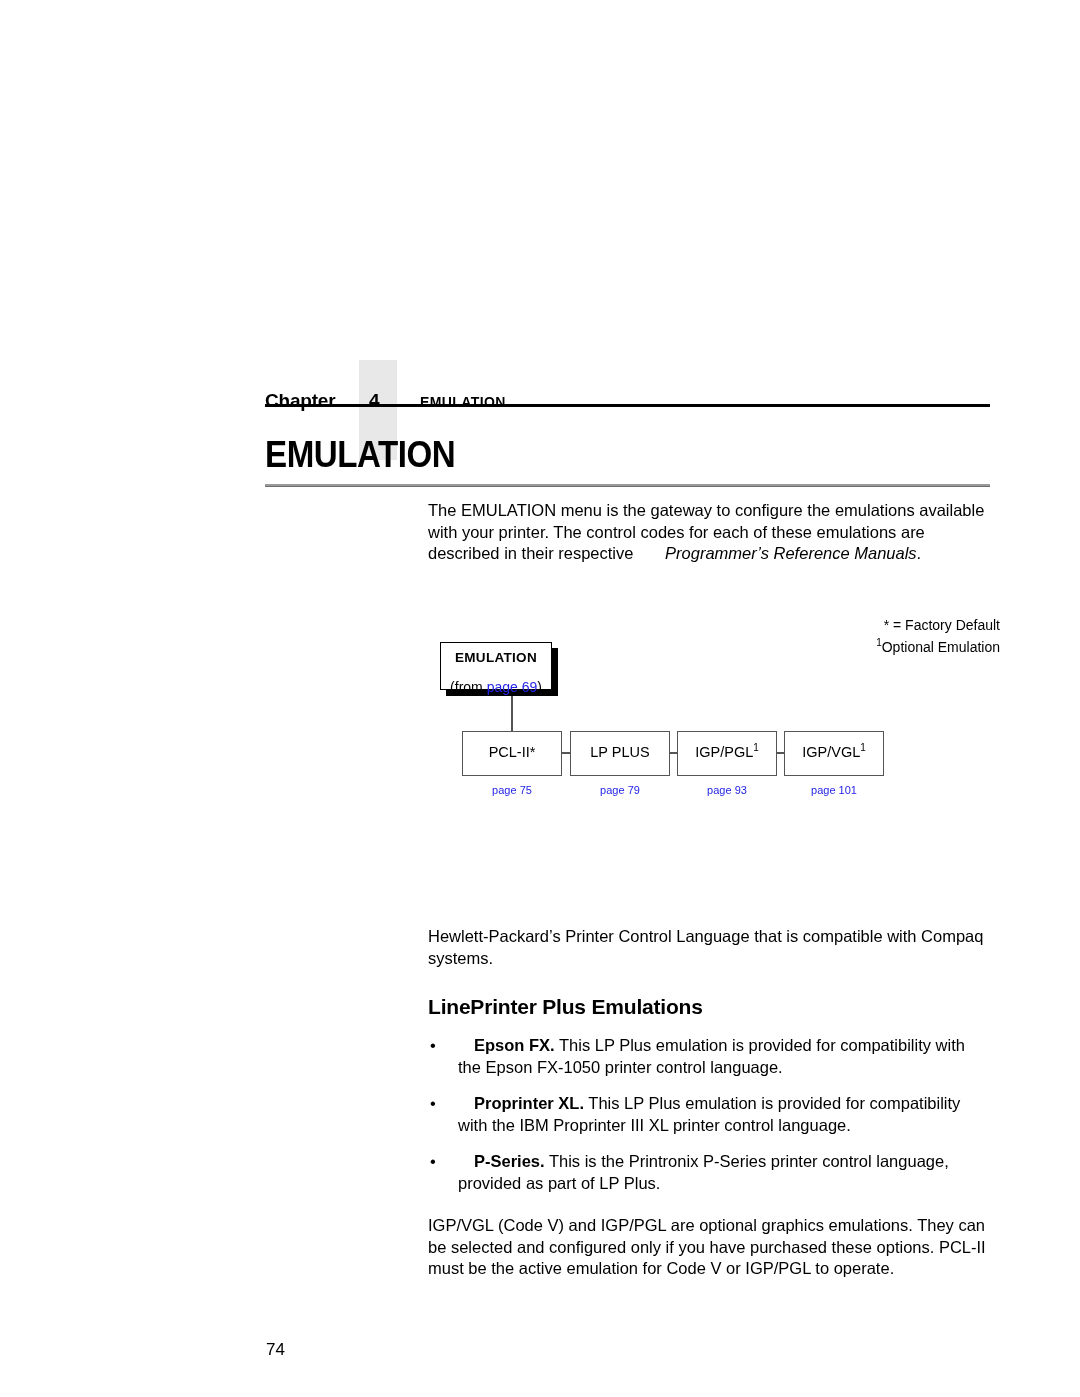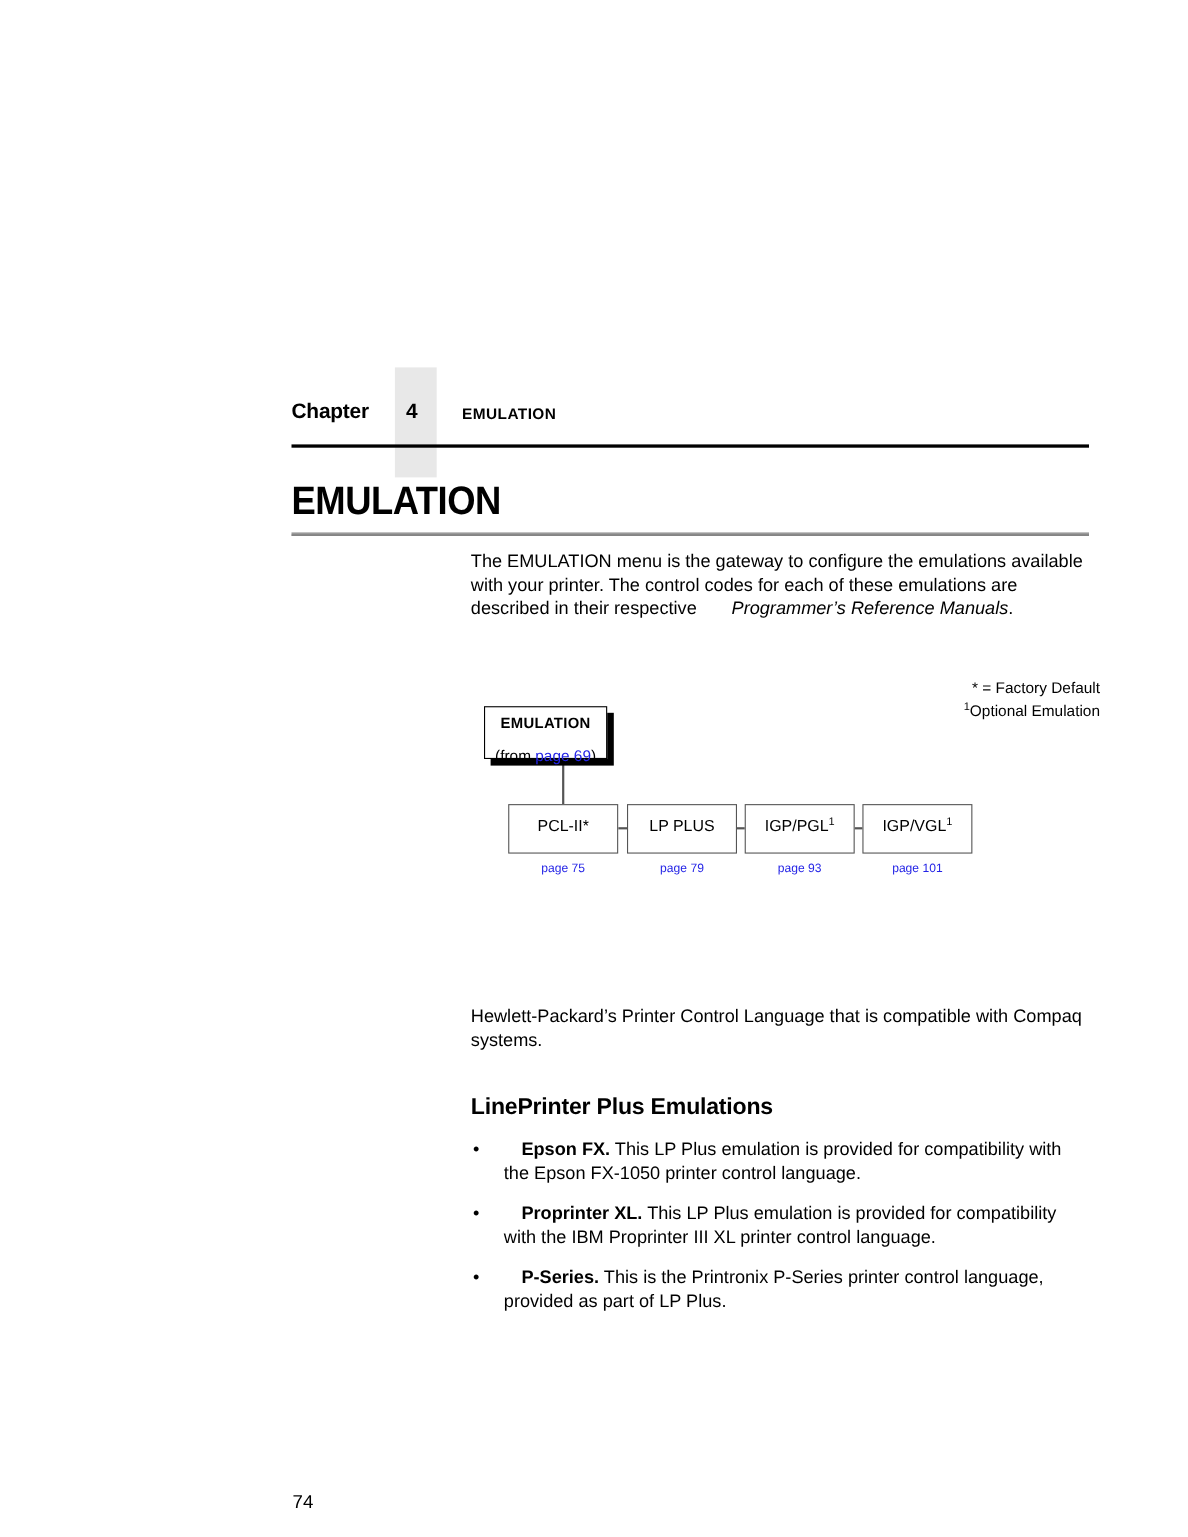--- a/index.html
+++ b/index.html
@@ -18,21 +18,21 @@
 
   .page {
     position: absolute;
     inset: 0;
   }
 
   
   .header-row {
     position: absolute;
     left: 265px;
-    top: 362px;
+    top: 388px;
     width: 725px;
     height: 30px;
   }
   .chapter-tab {
     position: absolute;
     left: 94px;
     top: -28px;
     width: 38px;
     height: 100px;
     background: #e8e8e8;
@@ -236,21 +236,20 @@
     font-size: 11px;
     color: #2424e6;
   }
 
   
   .folio {
     position: absolute;
     left: 266px;
     top: 1340px;
     font-size: 17px;
-    margin-top: 16px;
   }
 </style>
 </head>
 <body>
 
 <div class="page">
 
   <div class="header-row">
     <div class="chapter-tab"></div>
     <span class="chapter-word">Chapter</span>
@@ -297,21 +296,21 @@
       <span class="lbl"><span>IGP/VGL</span><sup>1</sup></span>
     </div>
 
     <div class="pagelabel c0">page 75</div>
     <div class="pagelabel c1">page 79</div>
     <div class="pagelabel c2">page 93</div>
     <div class="pagelabel c3">page 101</div>
   </div>
 
   <div class="body-col" style="top:893px;">
-    <p class="body" style="margin-top:21px;">Hewlett-Packard’s Printer Control Language that is compatible with Compaq systems.</p>
+    <p class="body" style="margin-top:33px;">Hewlett-Packard’s Printer Control Language that is compatible with Compaq systems.</p>
   </div>
 
   <div class="body-col" style="top:995px;">
     <h2 class="section">LinePrinter Plus Emulations</h2>
     <ul class="bullets" style="margin-top:17px;">
       <li>
         <span class="dot">•</span>
         <b>Epson FX.</b><span> This LP Plus emulation is provided for compatibility with the Epson FX-1050 printer control language.</span>
       </li>
       <li>
@@ -319,17 +318,18 @@
         <b>Proprinter XL.</b><span> This LP Plus emulation is provided for compatibility with the IBM Proprinter III XL printer control language.</span>
       </li>
       <li>
         <span class="dot">•</span>
         <b>P-Series.</b><span> This is the Printronix P-Series printer control language, provided as part of LP Plus.</span>
       </li>
     </ul>
   </div>
 
   <div class="body-col" style="top:1198px;">
+    <p class="body" style="margin-top:17px;">IGP/VGL (Code V) and IGP/PGL are optional graphics emulations. They can be selected and configured only if you have purchased these options. PCL-II must be the active emulation for Code V or IGP/PGL to operate.</p>
   </div>
 
   <div class="folio">74</div>
 
 </div>
 
 </body></html>

